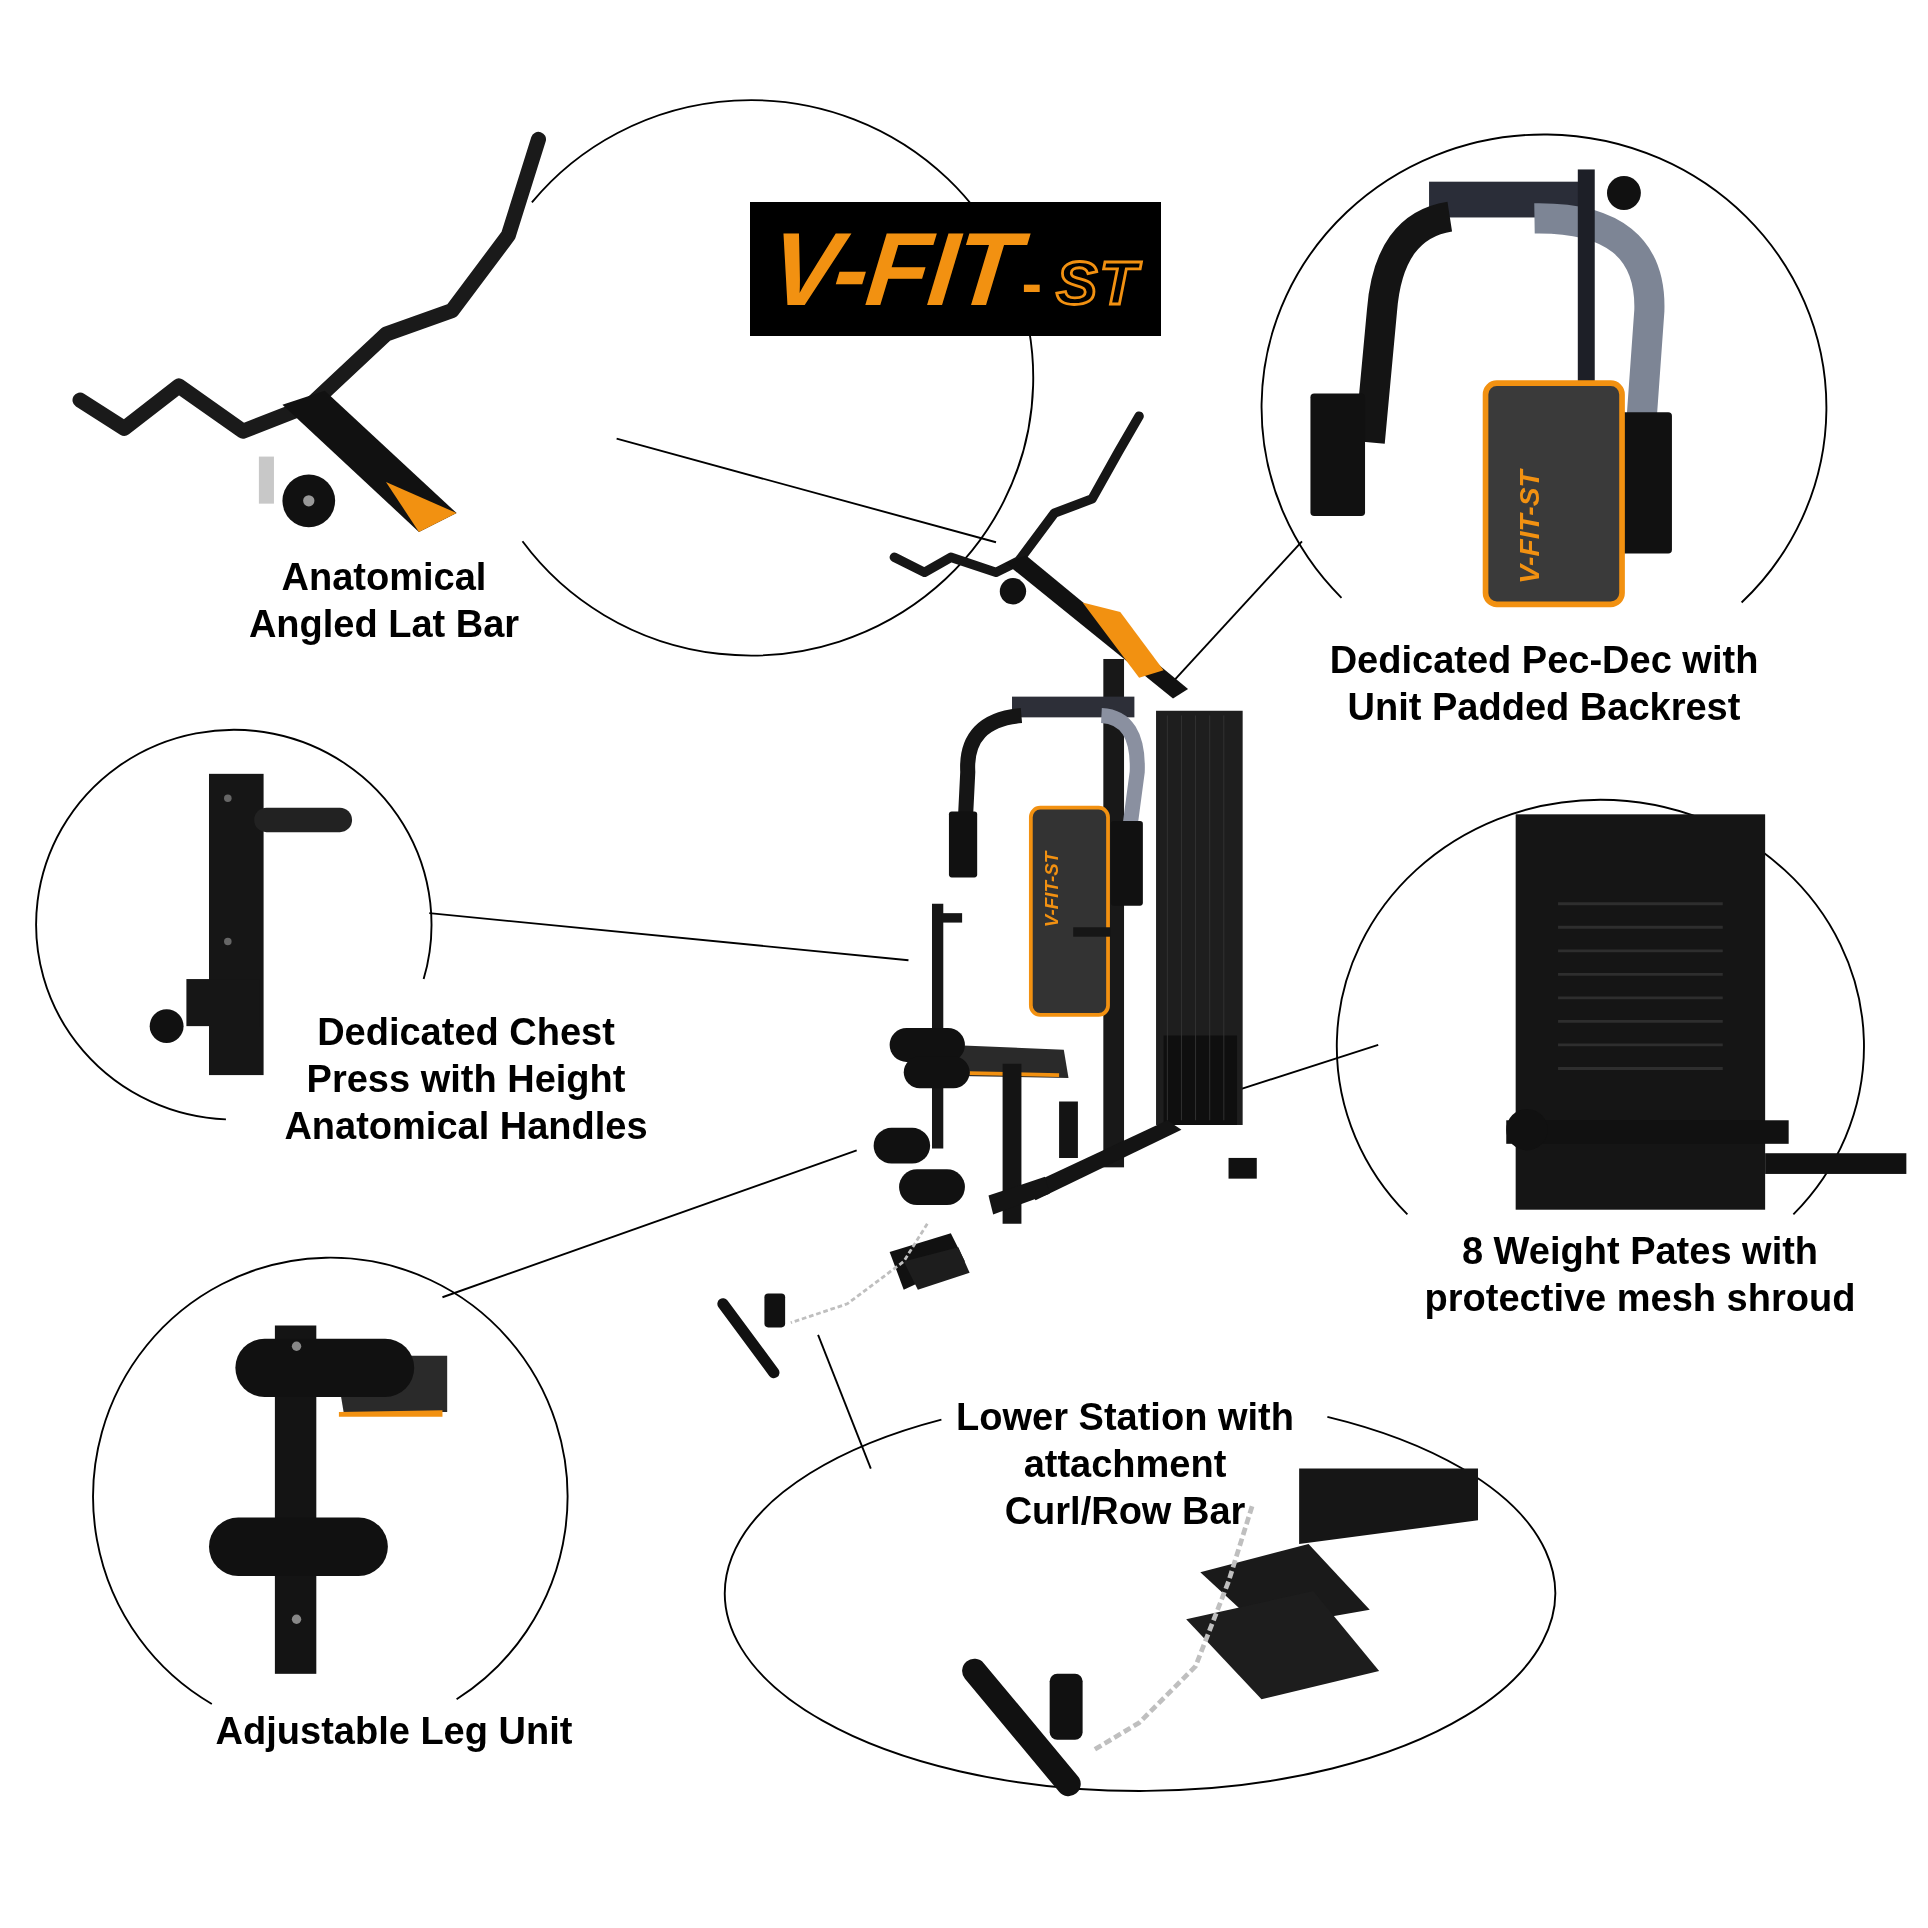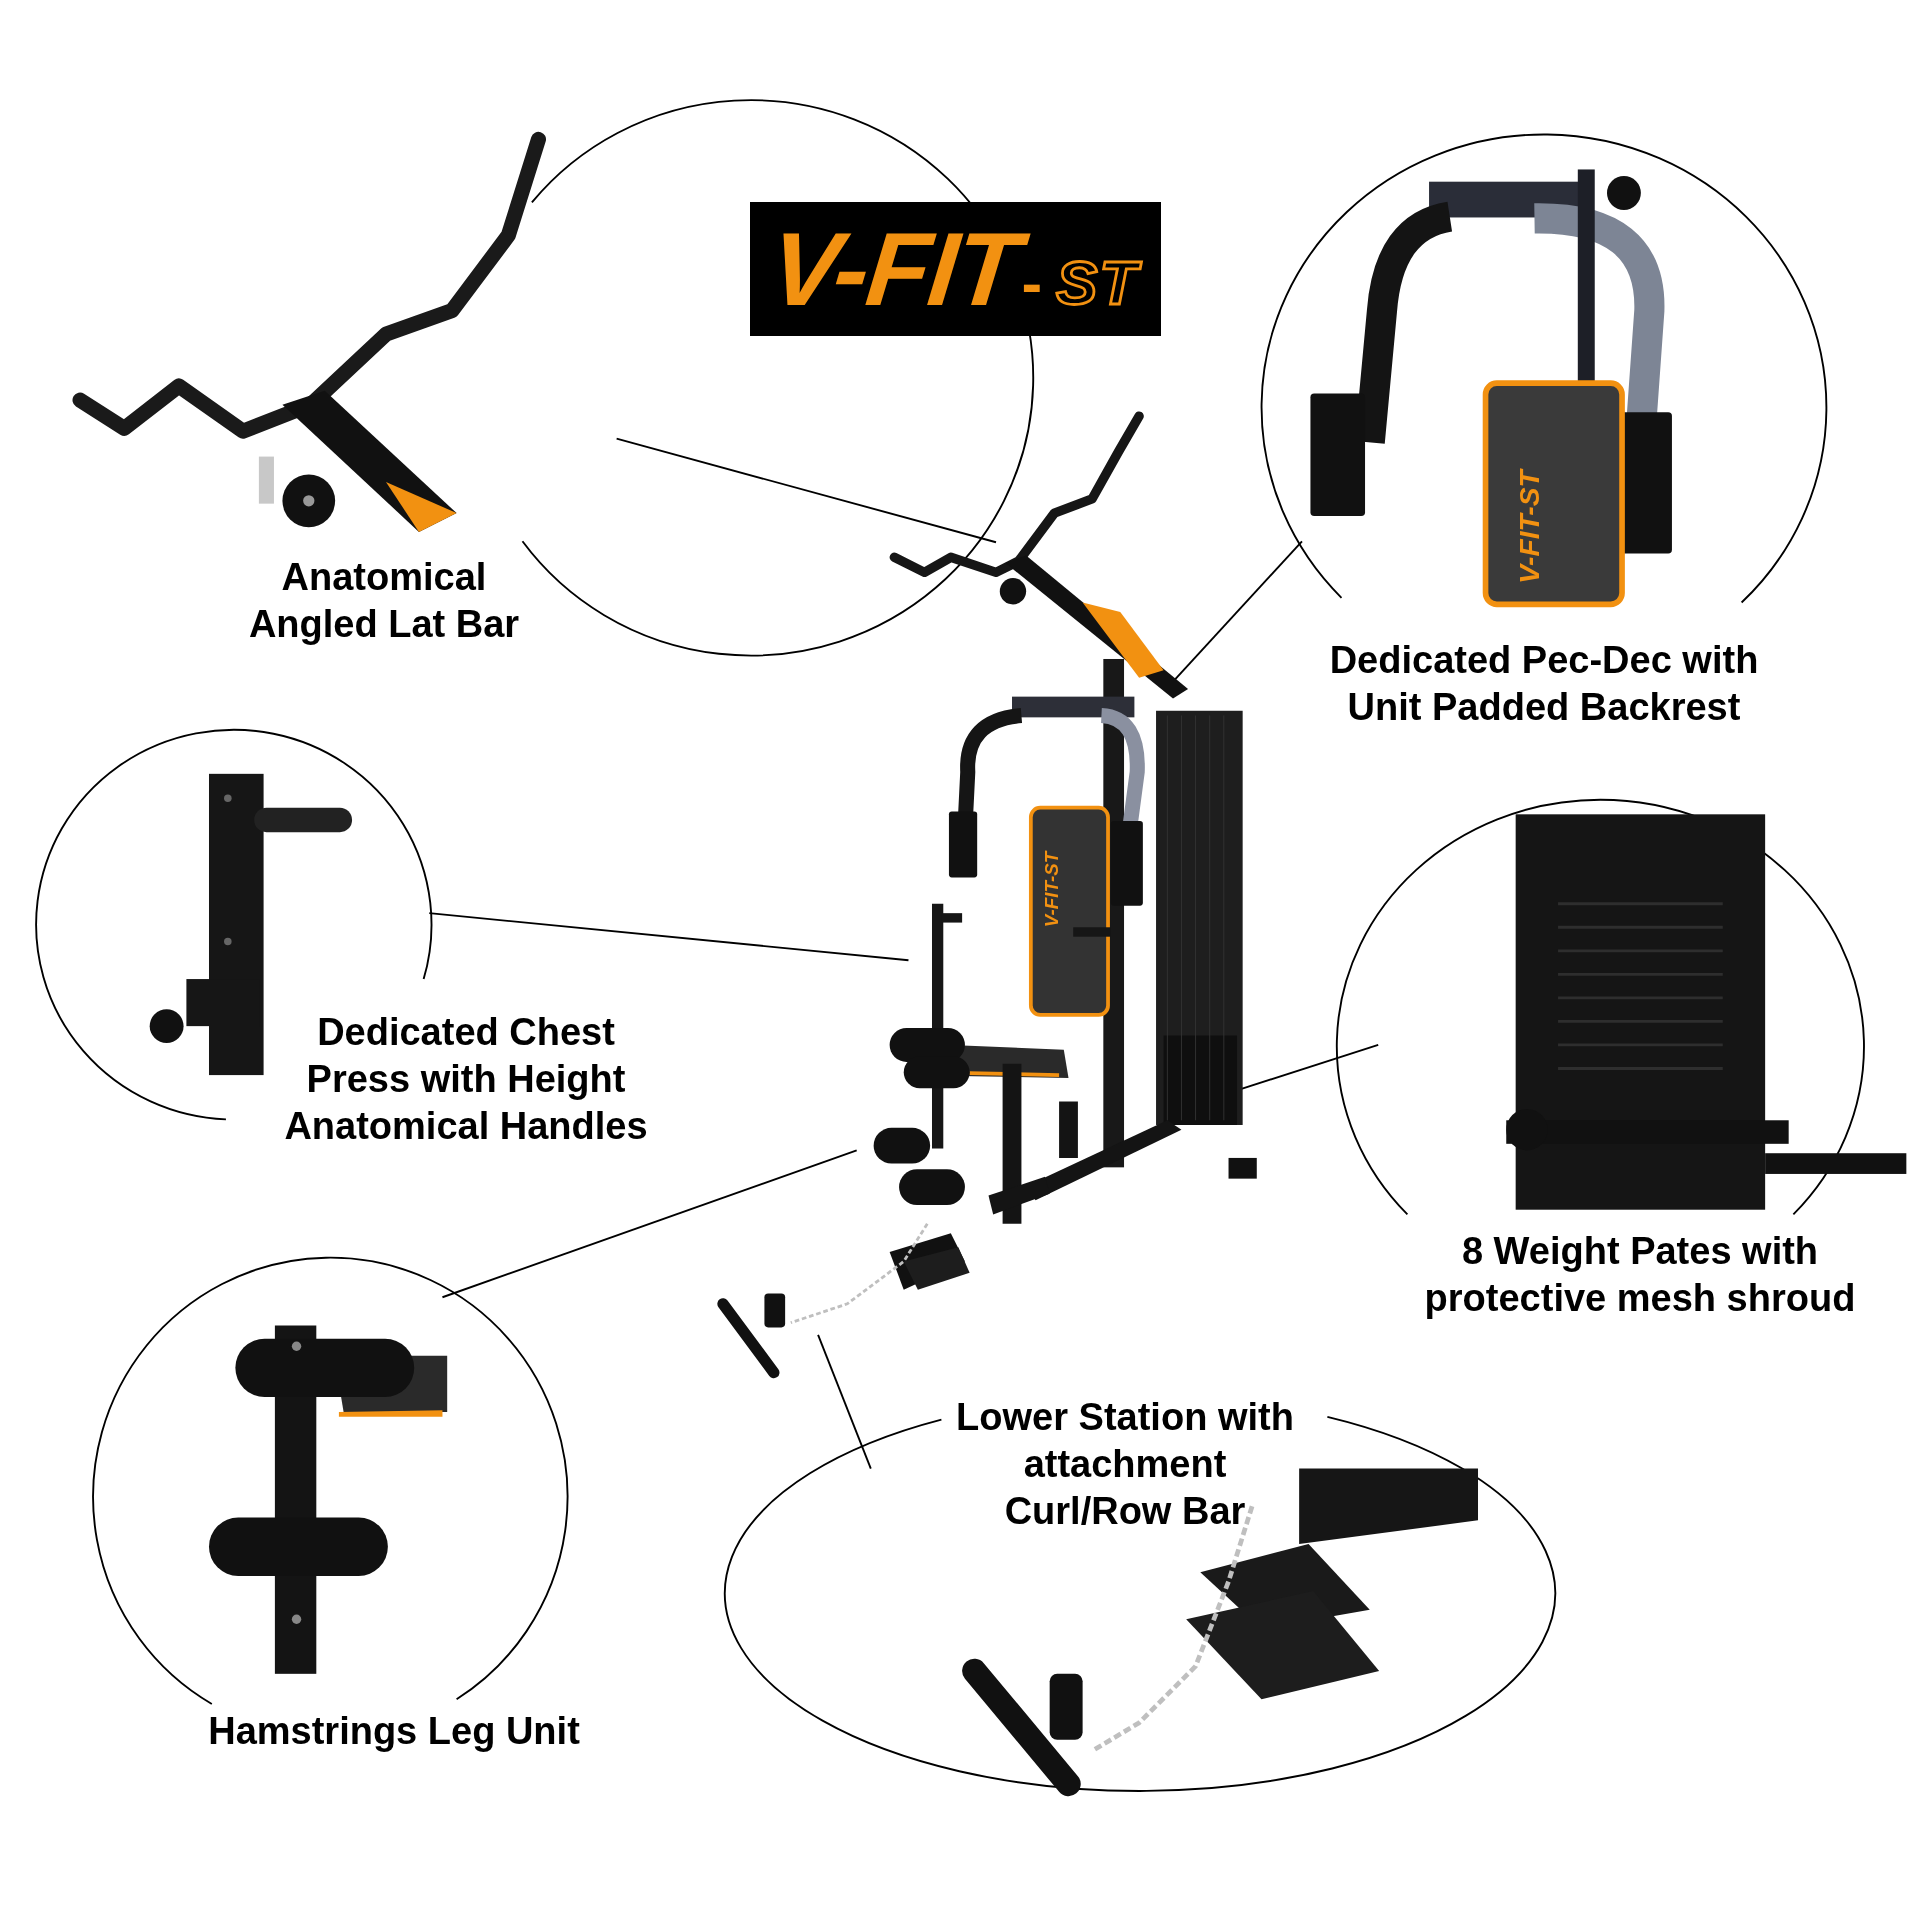--- a/index.html
+++ b/index.html
@@ -180,21 +180,21 @@
     <span>Press with Height</span>
     <span>Anatomical Handles</span>
   </div>
 
   <div class="label" style="left:1640px; top:1228px;">
     <span>8 Weight Pates with</span>
     <span>protective mesh shroud</span>
   </div>
 
   <div class="label" style="left:394px; top:1708px;">
-    <span>Hamstrings Leg Unit</span>
+    <span>Adjustable Leg Unit</span>
   </div>
 
   <div class="label" style="left:1125px; top:1394px;">
     <span>Lower Station with</span>
     <span>attachment</span>
     <span>Curl/Row Bar</span>
   </div>
 
 </div>
 

